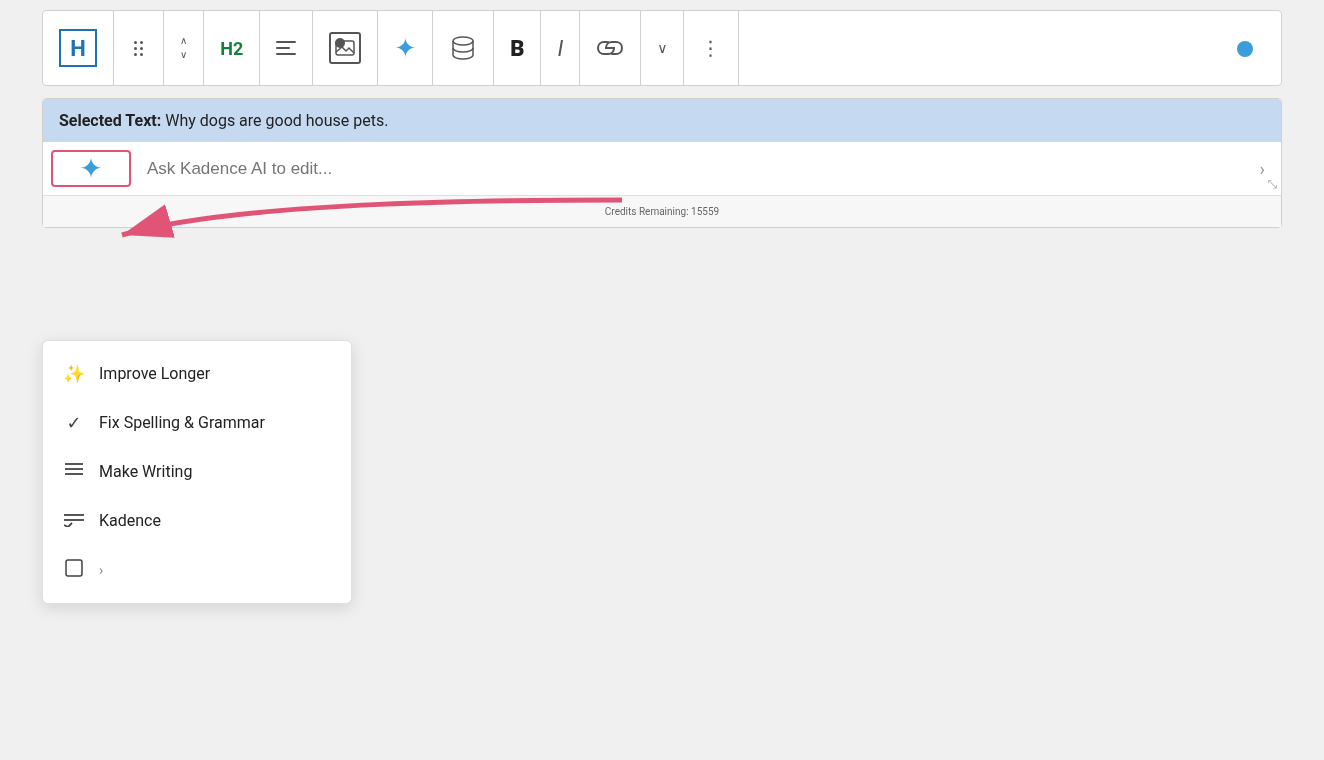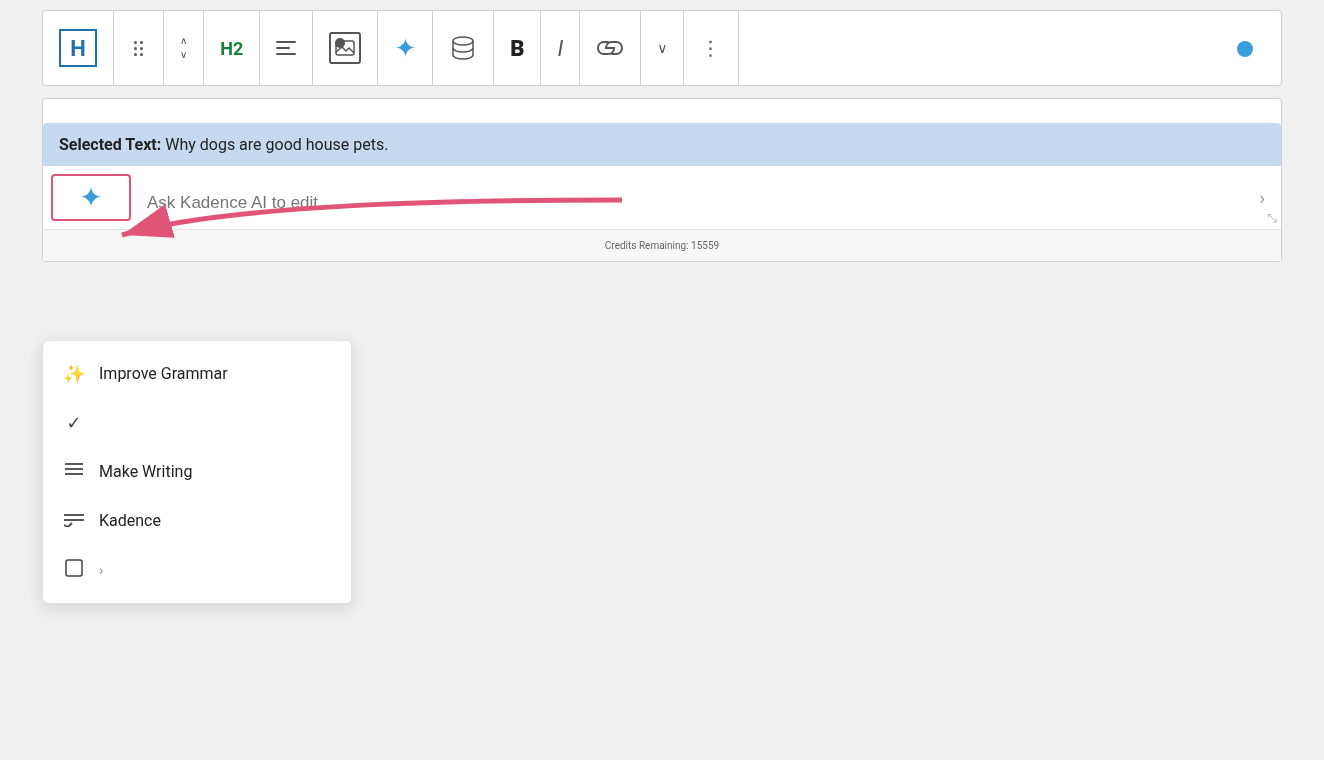--- a/index.html
+++ b/index.html
@@ -183,21 +183,20 @@
       overflow: visible;
       position: relative;
     }
 
     .selected-text-bar {
       background: #c5d9f1;
       padding: 12px 16px;
       font-size: 16px;
       color: #222;
       border-radius: 4px 4px 0 0;
-      margin-top: 24px;
     }
 
     .selected-text-bar strong {
       font-weight: bold;
     }
 
     .ai-input-row {
       display: flex;
       align-items: stretch;
       border-bottom: 1px solid #e0e0e0;
@@ -223,21 +222,20 @@
 
     .ai-input-field {
       flex: 1;
       border: none;
       outline: none;
       font-size: 17px;
       color: #aaa;
       padding: 16px 8px;
       background: transparent;
       cursor: text;
-      margin-top: 11px;
     }
 
     .ai-input-chevron {
       display: flex;
       align-items: center;
       padding: 0 16px;
       color: #999;
       font-size: 18px;
       cursor: pointer;
     }
@@ -425,25 +423,26 @@
 
     <div class="credits-bar">
       <span>Credits Remaining: 15559</span>
     </div>
   </div>
 
   <div class="dropdown-menu">
 
     <div class="menu-item">
       <span class="menu-icon">✨</span>
-      <span class="menu-label">Improve Grammar</span>
+      <span class="menu-label">Improve Longer</span>
     </div>
 
     <div class="menu-item">
       <span class="menu-icon">✓</span>
+      <span class="menu-label">Fix Spelling &amp; Grammar</span>
     </div>
 
 
     <div class="menu-item">
       <span class="menu-icon">
         <svg width="18" height="16" viewBox="0 0 18 16">
           <line x1="0" y1="2" x2="18" y2="2" stroke="#444" stroke-width="1.8"></line>
           <line x1="0" y1="7" x2="18" y2="7" stroke="#444" stroke-width="1.8"></line>
           <line x1="0" y1="12" x2="18" y2="12" stroke="#444" stroke-width="1.8"></line>
         </svg>

